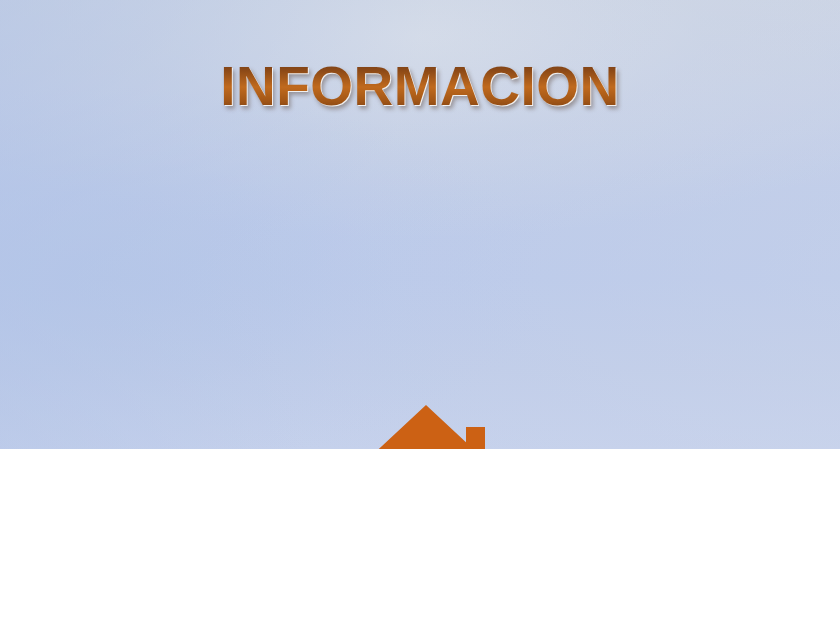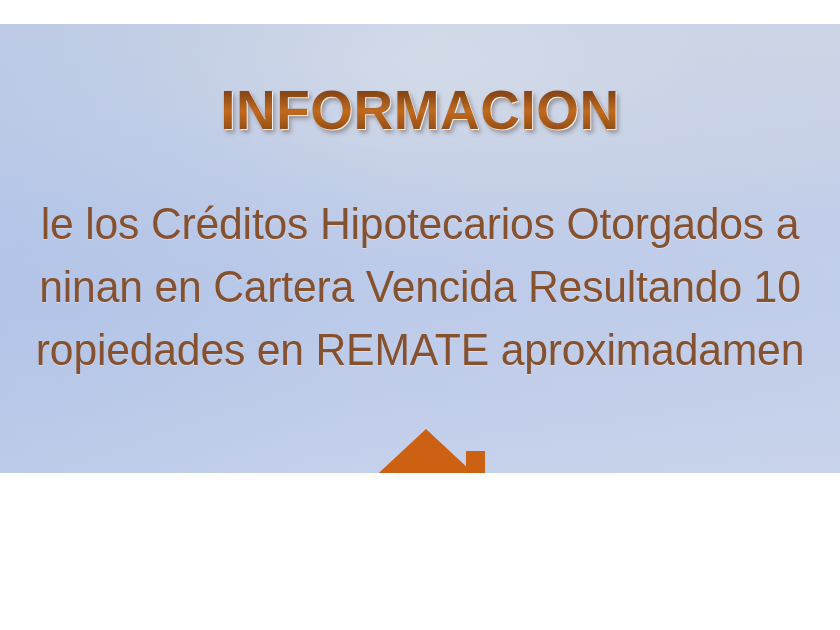--- a/index.html
+++ b/index.html
@@ -13,21 +13,20 @@
     overflow: hidden;
     font-family: "Liberation Sans", sans-serif;
   }
 
   #slide {
     position: relative;
     width: 840px;
     height: 449px;
     overflow: hidden;
     background: #c2cfea;
-    margin-top: 24px;
   }
 
   
   .bg-base {
     position: absolute;
     inset: 0;
     background: linear-gradient(180deg,
         #ccd4e2 0%,
         #c6d0e6 18%,
         #bdcbe9 42%,
@@ -129,25 +128,20 @@
 
 <div id="slide">
 
   <div class="bg-base"></div>
   <div class="bg-wash-a"></div>
   <div class="bg-wash-b"></div>
   <div class="bg-wash-c"></div>
 
   <div id="title">INFORMACION</div>
 
-  <div id="body-text">
-    <span class="line">le los Créditos Hipotecarios Otorgados a</span>
-    <span class="line">ninan en Cartera Vencida Resultando 10</span>
-    <span class="line">ropiedades en REMATE aproximadamen</span>
-  </div>
 
   <div id="house-icon">
     <svg viewBox="0 0 206 190" xmlns="http://www.w3.org/2000/svg">
       <g fill="#cc6114">
 
         <rect x="143" y="22" width="19" height="58"></rect>
 
         <path d="M103 0 L206 96 L190 113 L103 31 L16 113 L0 96 Z"></path>
 
         <path fill-rule="evenodd" d="M103 22

